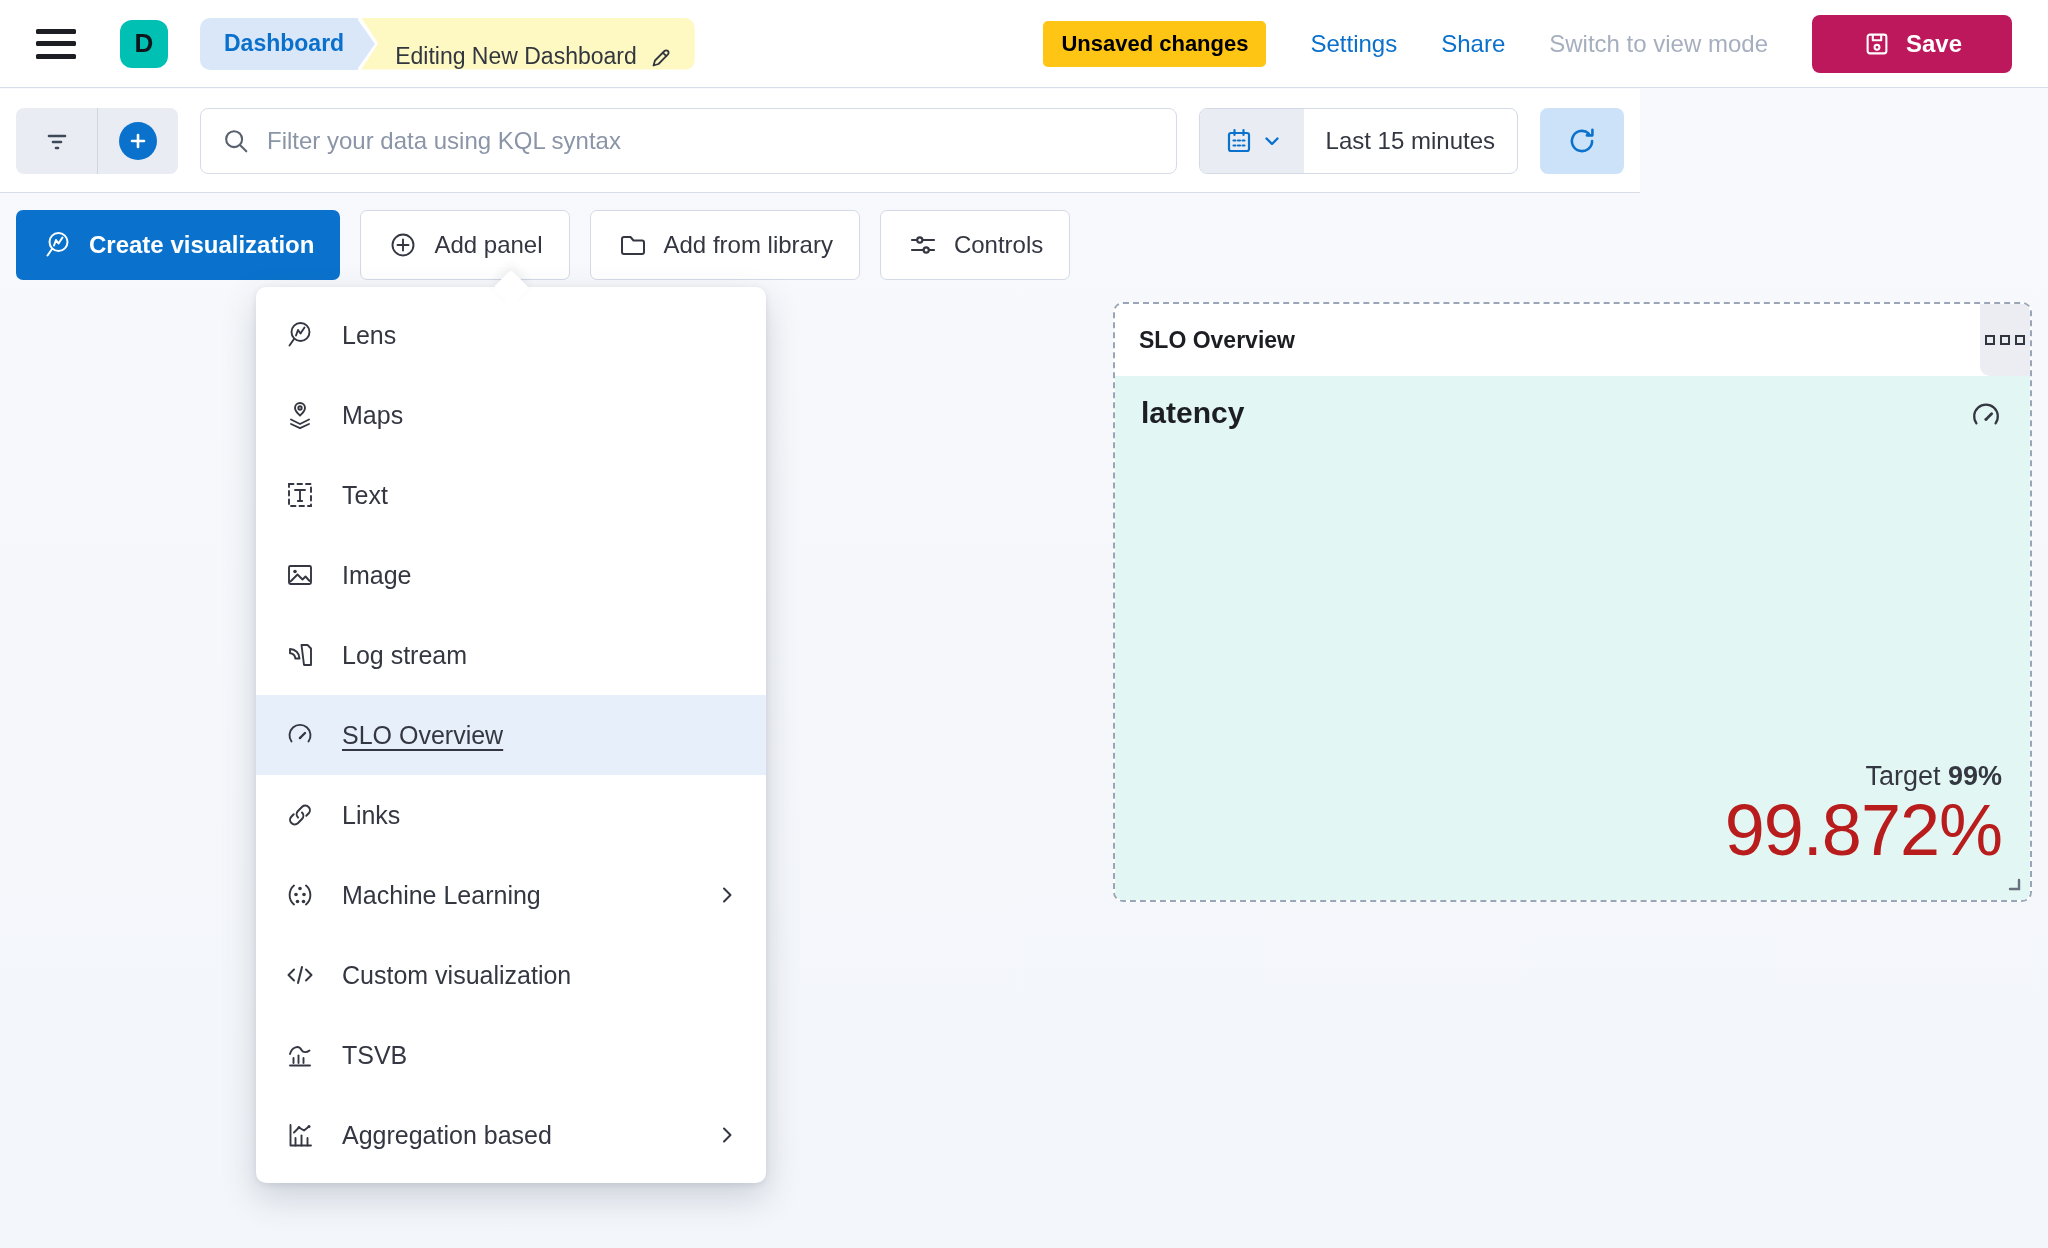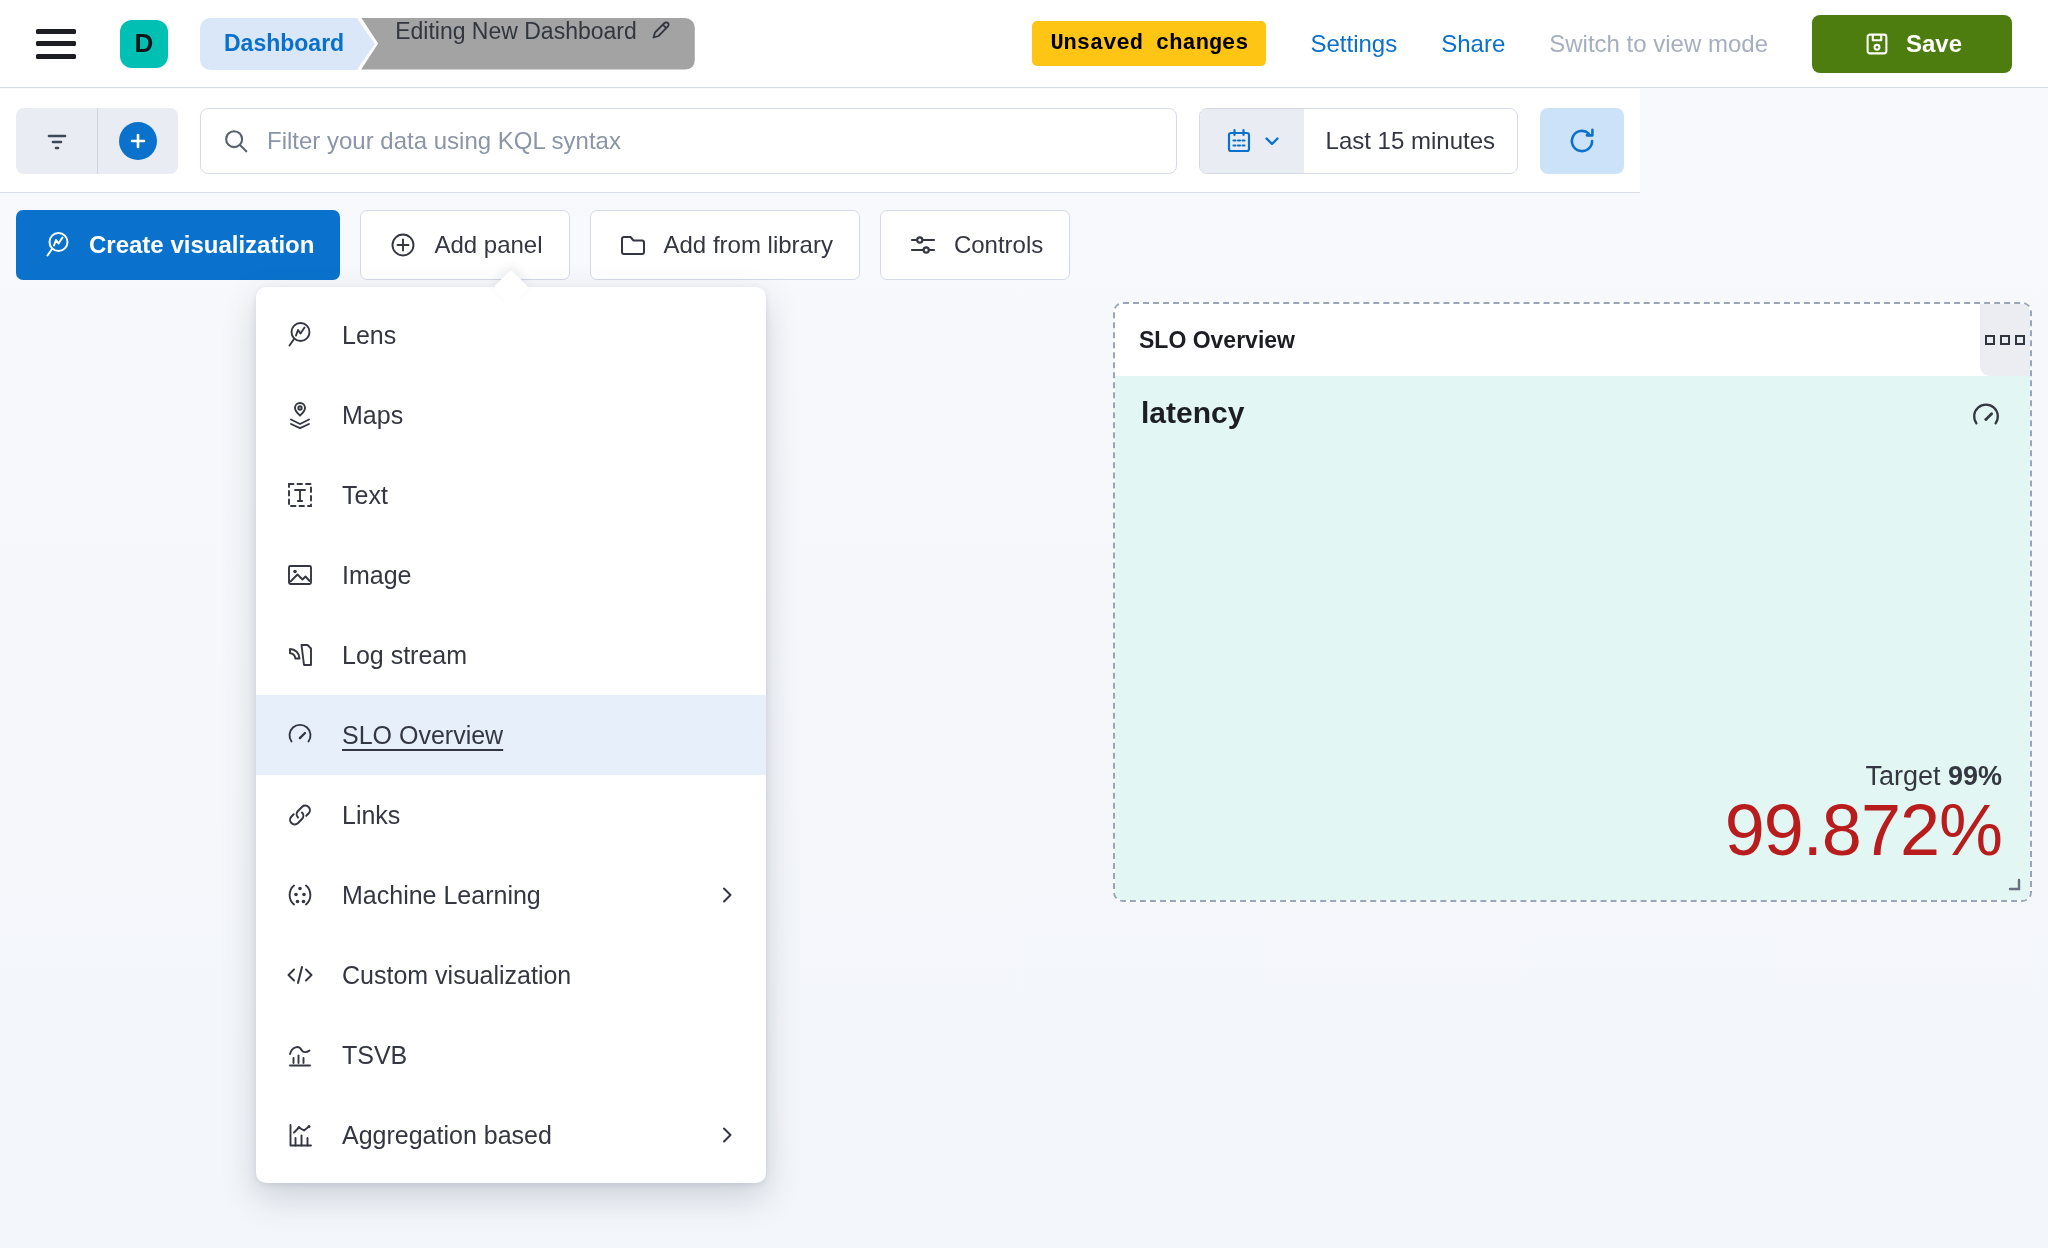--- a/index.html
+++ b/index.html
@@ -27,35 +27,35 @@
     display:flex; align-items:center; justify-content:center;
   }
   .breadcrumbs { display:flex; align-items:center; margin-left:32px; height:48px; }
   .crumb { height:52px; display:flex; align-items:center; font-size:23px; }
   .crumb-dashboard {
     background:#D9E7F9; color:#0A70CC; font-weight:600;
     padding:0 14px 0 24px; border-radius:10px 0 0 10px;
   }
   .crumb-point { width:0; height:0; border-top:24px solid transparent; border-bottom:24px solid transparent; border-left:17px solid #D9E7F9; position:relative; z-index:2; }
   .crumb-current {
-    background:#a3a3a3; color:#32363E; font-weight:500;
+    background:#fef9c3; color:#32363E; font-weight:500;
     padding:0 22px 0 34px; margin-left:-14px; border-radius:0 10px 10px 0;
     clip-path:polygon(0 0,100% 0,100% 100%,0 100%,17px 50%);
-    display:flex; align-items:flex-start; gap:12px;
+    display:flex; align-items:flex-end; gap:12px;
   }
   .topbar-right { margin-left:auto; display:flex; align-items:center; gap:44px; }
   .badge-unsaved {
     background:#FEC514; color:#000; font-weight:700; font-size:22px;
-    padding:10px 18px; border-radius:5px;font-family:Liberation Mono, monospace;
+    padding:10px 18px; border-radius:5px;
   }
   .top-link { font-size:24px; font-weight:400; color:#0A70CC; cursor:pointer; }
   .top-link.disabled { color:#A6AFBF; cursor:default; }
   .save-btn {
     height:58px; min-width:200px; padding:0 45px;
-    background:#4d7c0f; border:none; border-radius:8px;
+    background:#be185d; border:none; border-radius:8px;
     color:#fff; font-size:24px; font-weight:600;
     display:flex; align-items:center; justify-content:center; gap:14px; cursor:pointer;
   }
 
   
   .querybar {
     position:absolute; left:0; top:89px; width:1640px; height:104px;
     background:#fff; border-bottom:1px solid #D8DEE8;
     display:flex; align-items:center; padding:0 16px; gap:22px;
   }

